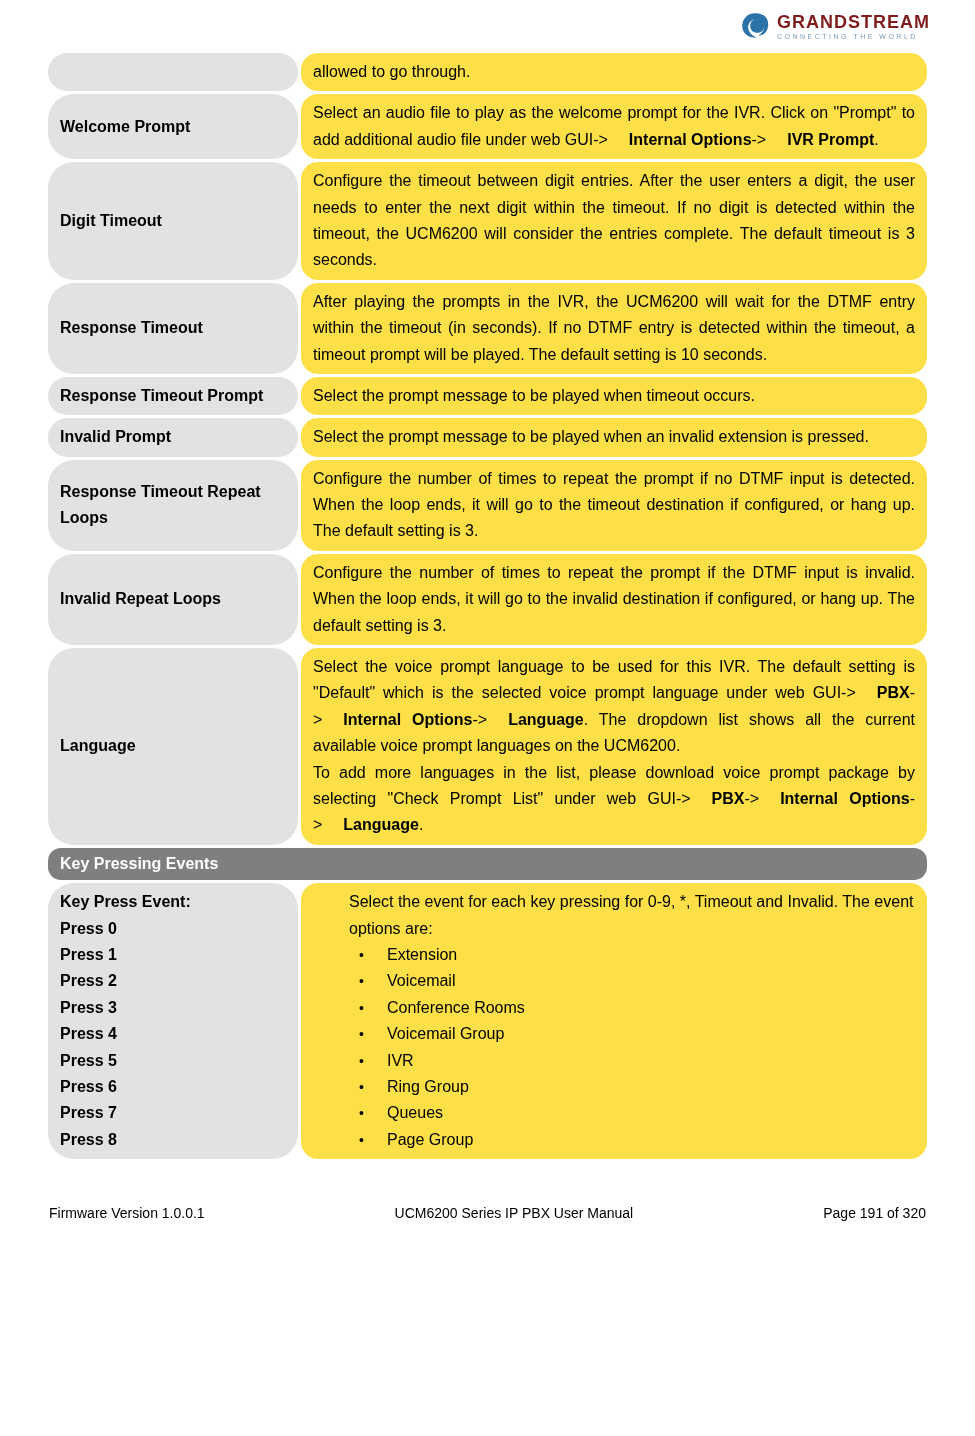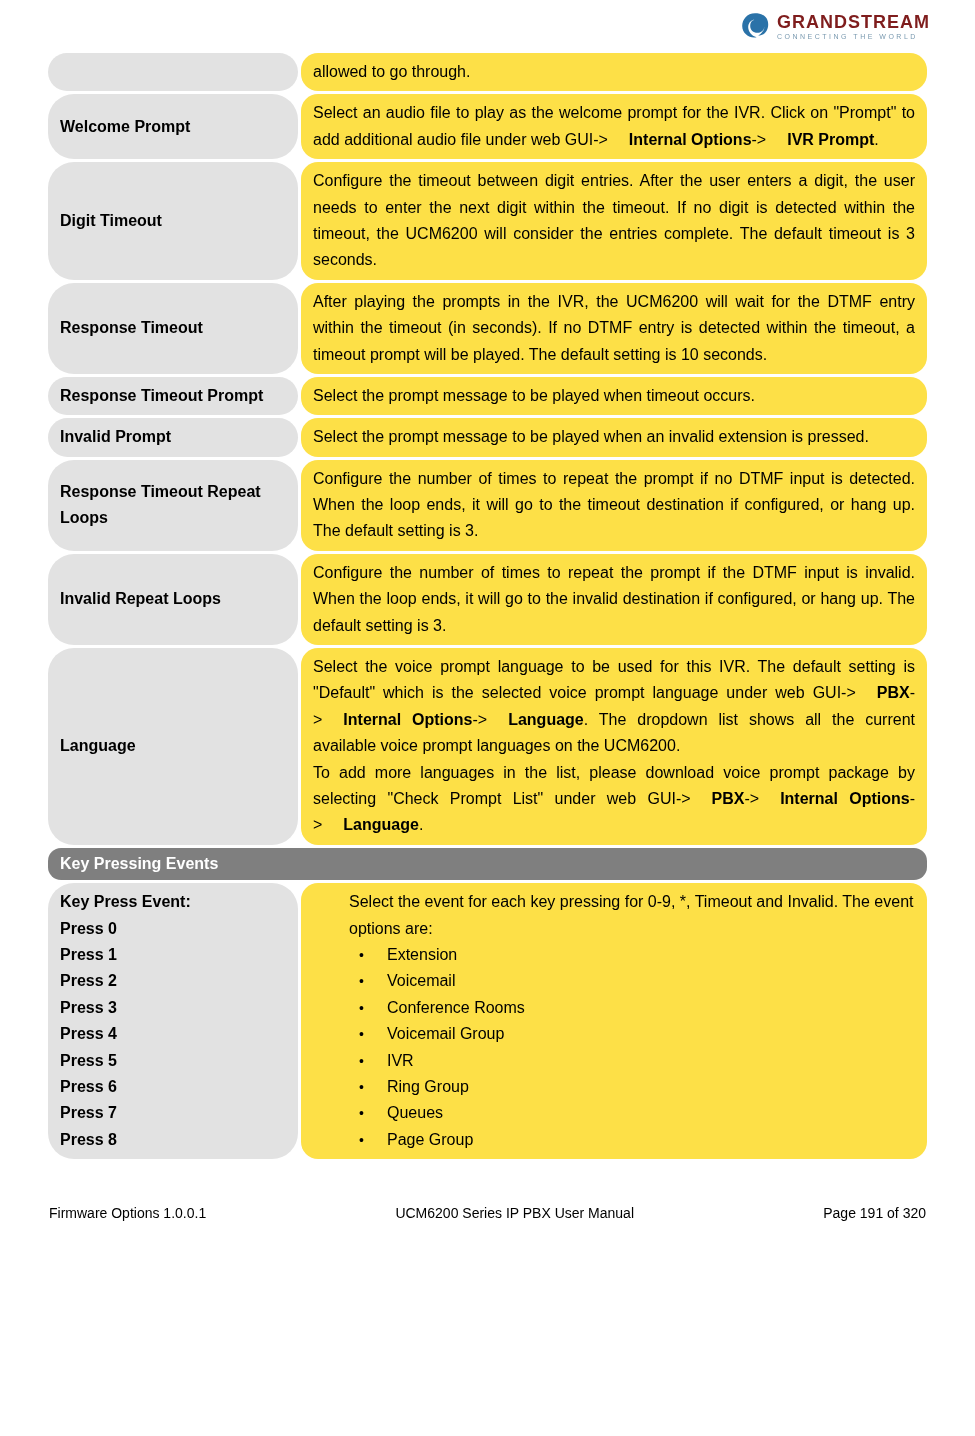--- a/index.html
+++ b/index.html
@@ -177,16 +177,16 @@
         <li>Ring Group</li>
         <li>Queues</li>
         <li>Page Group</li>
       </ul>
     </td>
   </tr>
 </tbody>
   </table>
 
 <div class="footer">
-  <span>Firmware Options 1.0.0.1</span>
+  <span>Firmware Version 1.0.0.1</span>
   <span>UCM6200 Series IP PBX User Manual</span>
   <span>Page 191 of 320</span>
 </div>
 
 </body></html>

